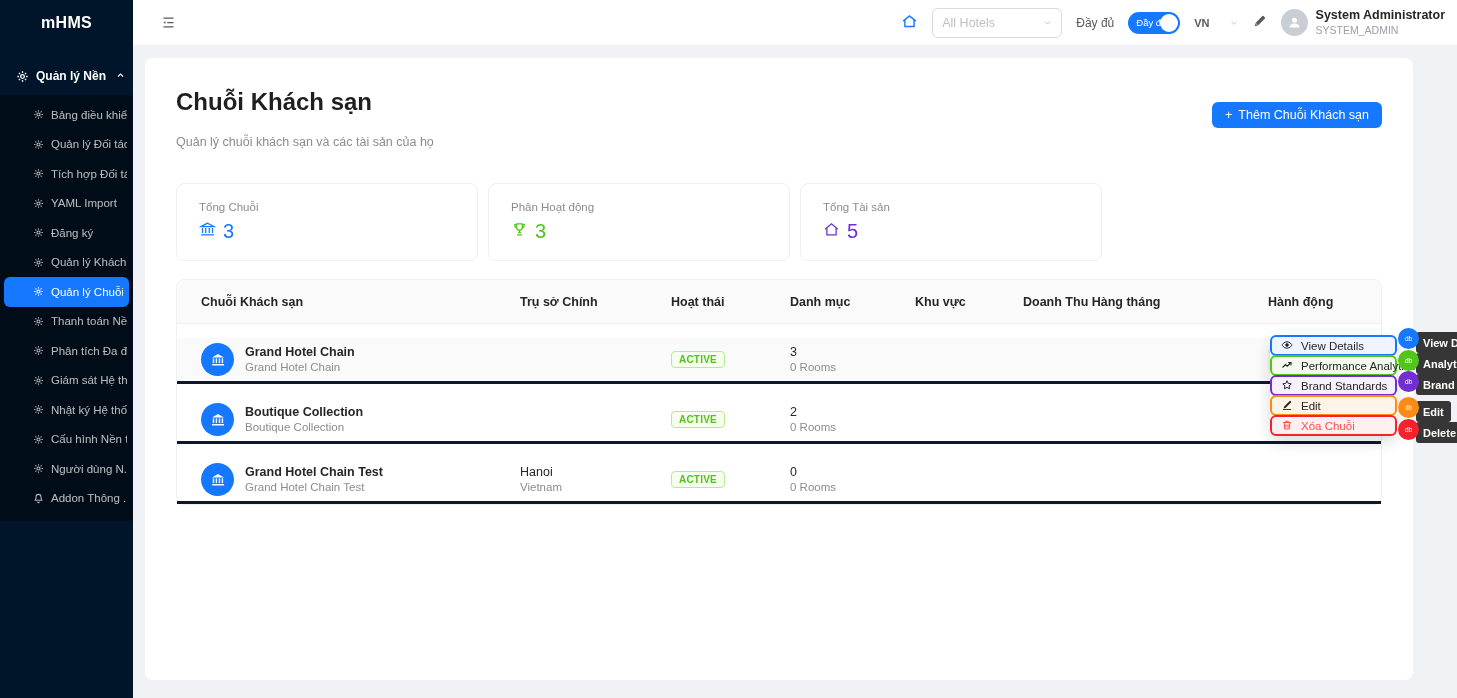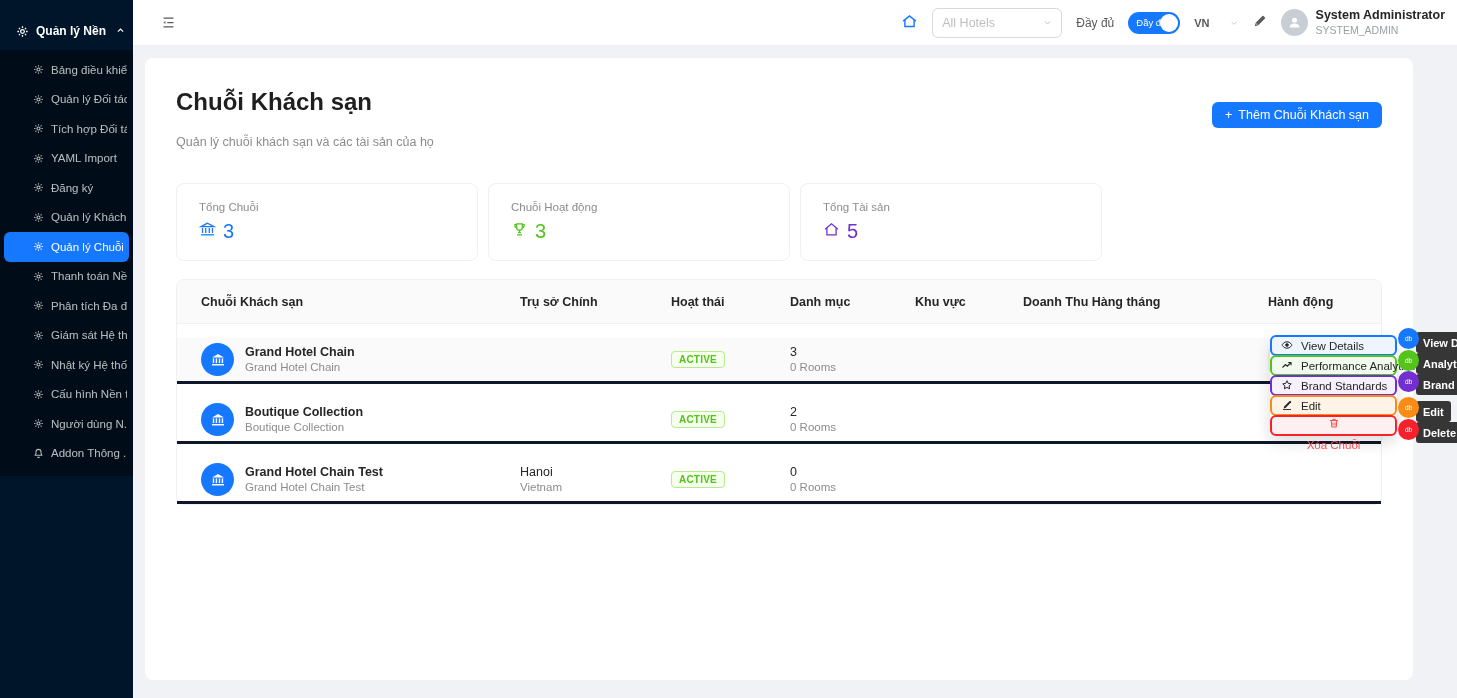--- a/index.html
+++ b/index.html
@@ -70,28 +70,29 @@
   .pg-num { width:25px; height:24px; border:1px solid #1677ff; color:#1677ff; border-radius:6px; background:#fff; font-size:12px; cursor:pointer; }
   .pg-size { height:24px; border:1px solid #d9d9d9; border-radius:6px; background:#fff; display:flex; align-items:center; gap:6px; padding:0 8px; font-size:12px; color:#262626; cursor:pointer; }
 
   
   .dropdown { position:absolute; left:1270px; top:335px; width:127px; background:#fff; border-radius:8px; box-shadow:0 6px 16px rgba(0,0,0,0.14); z-index:20; padding:1px 0; }
   .dd-item { position:relative; height:21px; display:flex; align-items:center; gap:8px; padding:0 9px; font-size:11.5px; color:#262626; border:2px solid transparent; border-radius:6px; margin:-1px 0; cursor:pointer; white-space:nowrap; }
   .dd-blue   { border-color:#1677ff; background:rgba(22,119,255,0.07); }
   .dd-green  { border-color:#52c41a; background:rgba(82,196,26,0.08); }
   .dd-purple { border-color:#722ed1; background:rgba(114,46,209,0.07); }
   .dd-orange { border-color:#fa8c16; background:rgba(250,140,22,0.10); }
-  .dd-red    { border-color:#f5222d; background:rgba(245,34,45,0.07); color:#ff4d4f;flex-direction:column; }
+  .dd-red    { border-color:#f5222d; background:rgba(245,34,45,0.07); color:#ff4d4f; }
   .mark { position:absolute; width:21px; height:21px; border-radius:50%; z-index:25; color:#fff; font-size:6.5px; display:flex; align-items:center; justify-content:center; left:1398px; }
   .tip { position:absolute; left:1416px; height:21px; background:rgba(38,38,38,0.92); color:#fff; font-size:11px; font-weight:bold; border-radius:3px; padding:0 7px; display:flex; align-items:center; z-index:24; white-space:nowrap; }
 </style>
 </head>
 <body>
 
 <aside class="sidebar">
+  <div class="logo">mHMS</div>
 
   <div class="menu-parent">
     <span class="sicon">
       <svg width="13" height="13" viewBox="0 0 24 24" fill="none" stroke="currentColor" stroke-width="2.4">
           <circle cx="12" cy="12" r="3.4"></circle>
           <path d="M12 2.5v3M12 18.5v3M2.5 12h3M18.5 12h3M5.3 5.3l2.1 2.1M16.6 16.6l2.1 2.1M18.7 5.3l-2.1 2.1M7.4 16.6l-2.1 2.1"></path>
         </svg>
     </span>
     <span class="lbl">Quản lý Nền tảng</span>
     <span>
@@ -301,21 +302,21 @@
       <div class="stat-value" style="color:#1677ff;">
         <span><svg width="17" height="17" viewBox="0 0 24 24" fill="none" stroke="currentColor" stroke-width="1.8">
               <path d="M12 3L3 8h18z"></path>
               <path d="M5 10v7M9.5 10v7M14.5 10v7M19 10v7"></path>
               <path d="M3 19.5h18"></path>
             </svg></span>
         <span>3</span>
       </div>
     </div>
     <div class="stat-card">
-      <div class="stat-label">Chuỗi Hoạt động</div>
+      <div class="stat-label">Phân Hoạt động</div>
       <div class="stat-value" style="color:#52c41a;">
         <span><svg width="17" height="17" viewBox="0 0 24 24" fill="none" stroke="currentColor" stroke-width="1.8">
               <path d="M8 4h8v5a4 4 0 0 1-8 0z"></path>
               <path d="M8 5H5.5v2A2.5 2.5 0 0 0 8 9.5M16 5h2.5v2A2.5 2.5 0 0 1 16 9.5"></path>
               <path d="M12 13v3.5M8.5 19.5h7M10 16.5h4"></path>
             </svg></span>
         <span>3</span>
       </div>
     </div>
     <div class="stat-card">

